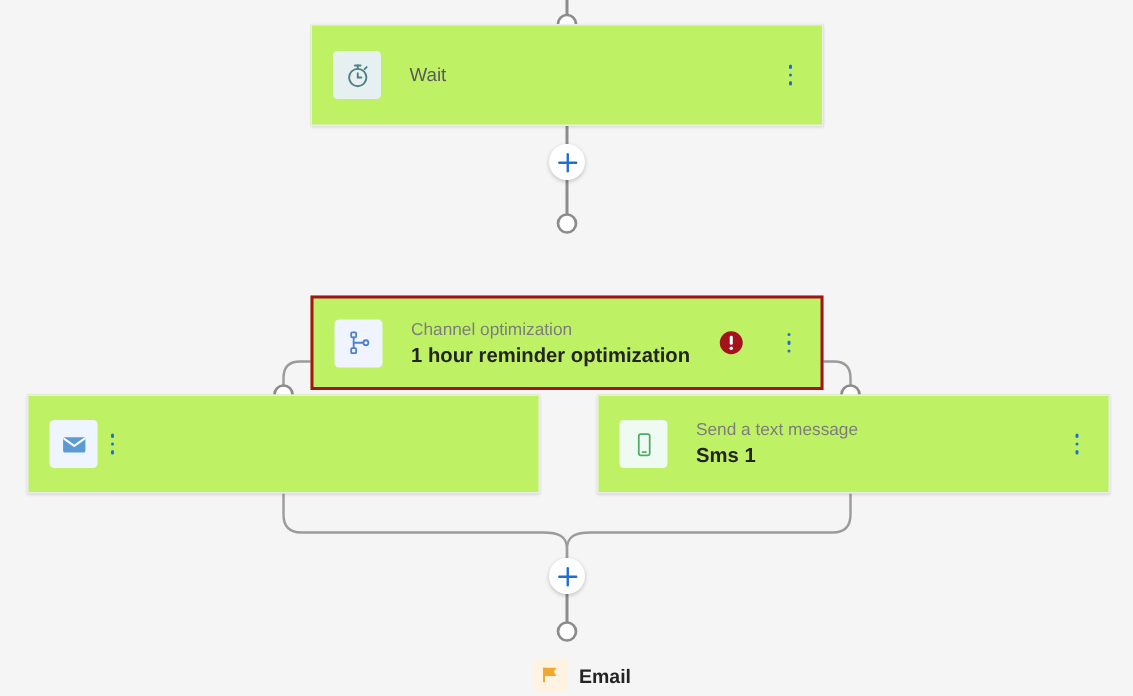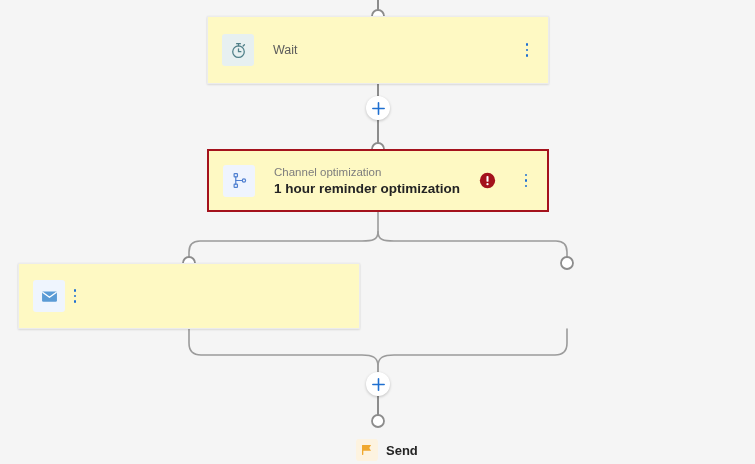--- a/index.html
+++ b/index.html
@@ -27,30 +27,31 @@
     left: 0;
     top: 0;
     width: 755px;
     height: 464px;
     pointer-events: none;
   }
 
   
   .card {
     position: absolute;
-    background: #fef9c3;
+    background: #bef264;
     border: 1px solid #ececec;
     box-shadow: 0 1px 2px rgba(0,0,0,0.10), 0 0 2px rgba(0,0,0,0.05);
     display: flex;
     align-items: center;
     box-sizing: border-box;
   }
   .card.selected {
     border: 2px solid #a4121c;
     box-shadow: none;
+    margin-top: 48px;
   }
 
   .icon-tile {
     width: 32px;
     height: 32px;
     border-radius: 3px;
     flex: 0 0 auto;
     display: flex;
     align-items: center;
     justify-content: center;
@@ -249,31 +250,48 @@
         <path d="M3.6 7 L 12 13 L 20.4 7" fill="none" stroke="#ffffff" stroke-width="1.7" stroke-linecap="round" stroke-linejoin="round"></path>
       </svg>
     </div>
     <div class="kebab">
       <i></i>
         <i></i>
         <i></i>
     </div>
   </div>
 
+  <div class="card" style="left:398px; top:263px; width:342px; height:66px;">
+    <div class="icon-tile tile-sms">
+      <svg width="19" height="19" viewBox="0 0 24 24" fill="none" stroke="#4fab6a" stroke-width="1.5">
+        <rect x="7.4" y="3" width="9.2" height="18" rx="1.8"></rect>
+        <path d="M10.6 18.2 h 2.8" stroke-linecap="round"></path>
+      </svg>
+    </div>
+    <div class="labels">
+      <div class="subtitle">Send a text message</div>
+      <div class="title">Sms 1</div>
+    </div>
+    <div class="kebab">
+      <i></i>
+        <i></i>
+        <i></i>
+    </div>
+  </div>
 
   <div class="plus-btn" style="left:366px; top:372px;">
     <svg width="15" height="15" viewBox="0 0 16 16">
       <path d="M8 2 V 14" stroke="#1f6fd0" stroke-width="1.7" stroke-linecap="round"></path>
       <path d="M2 8 H 14" stroke="#1f6fd0" stroke-width="1.7" stroke-linecap="round"></path>
     </svg>
   </div>
 
   <div class="exit-node" style="left:356px; top:439px;">
     <div class="exit-tile">
       <svg width="14" height="14" viewBox="0 0 16 16">
         <path d="M3.2 2.4 H 12.6 L 10.6 5.6 L 12.6 8.8 H 3.2 Z" fill="#f0a82e"></path>
         <rect x="2.3" y="2.2" width="1.5" height="11.4" rx="0.5" fill="#f0a82e"></rect>
       </svg>
     </div>
-    <div class="exit-label">Send</div>
+    <div class="exit-label">Email</div>
   </div>
 
 </div>
 
 </body></html>

